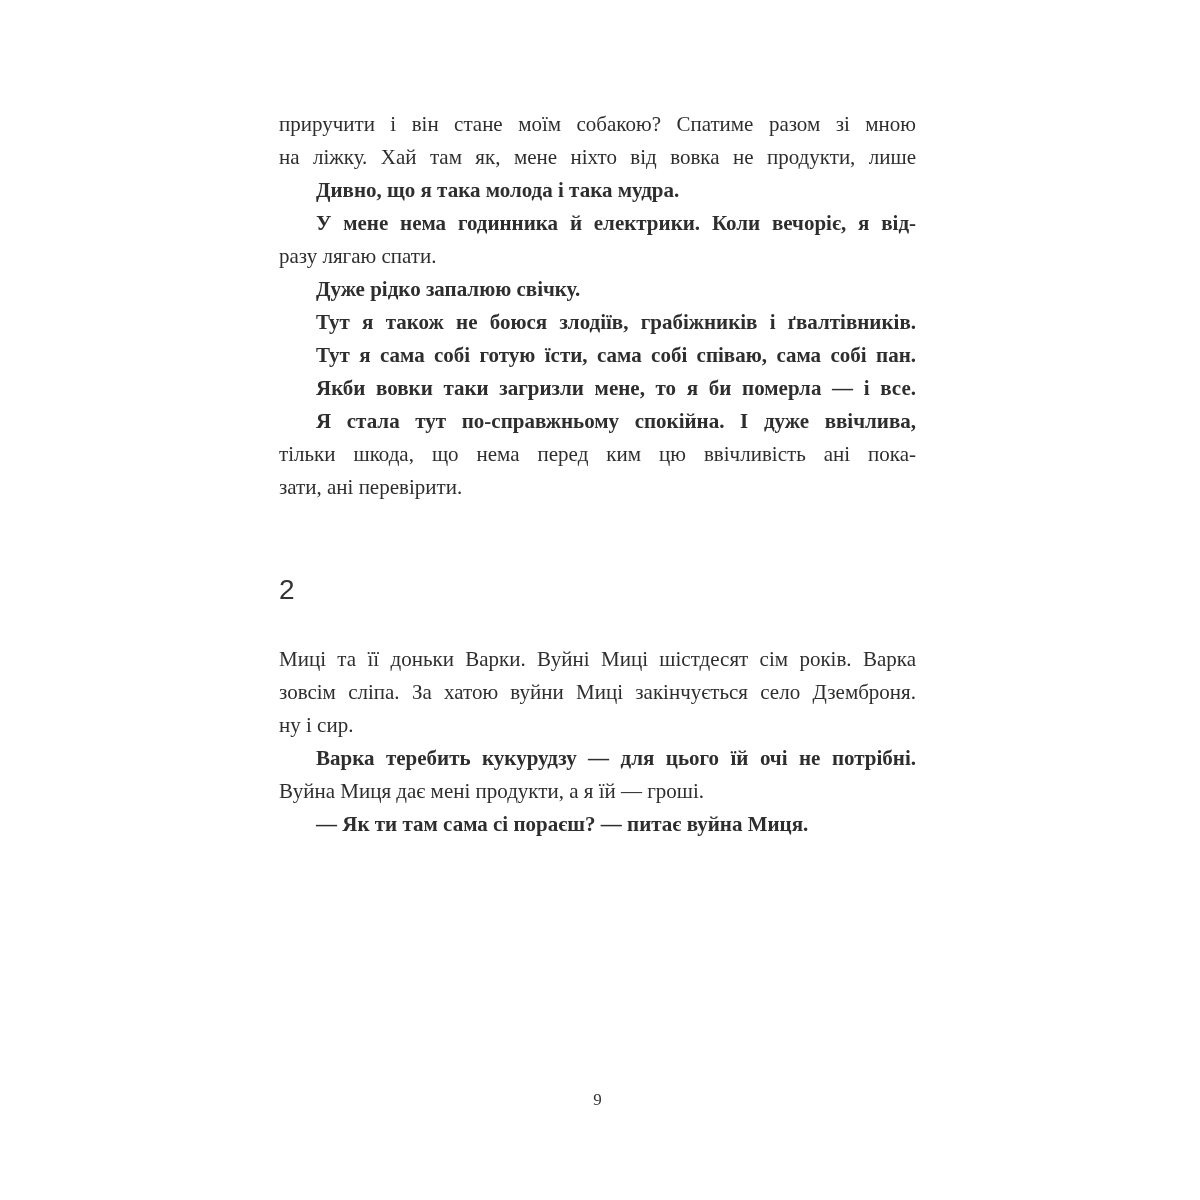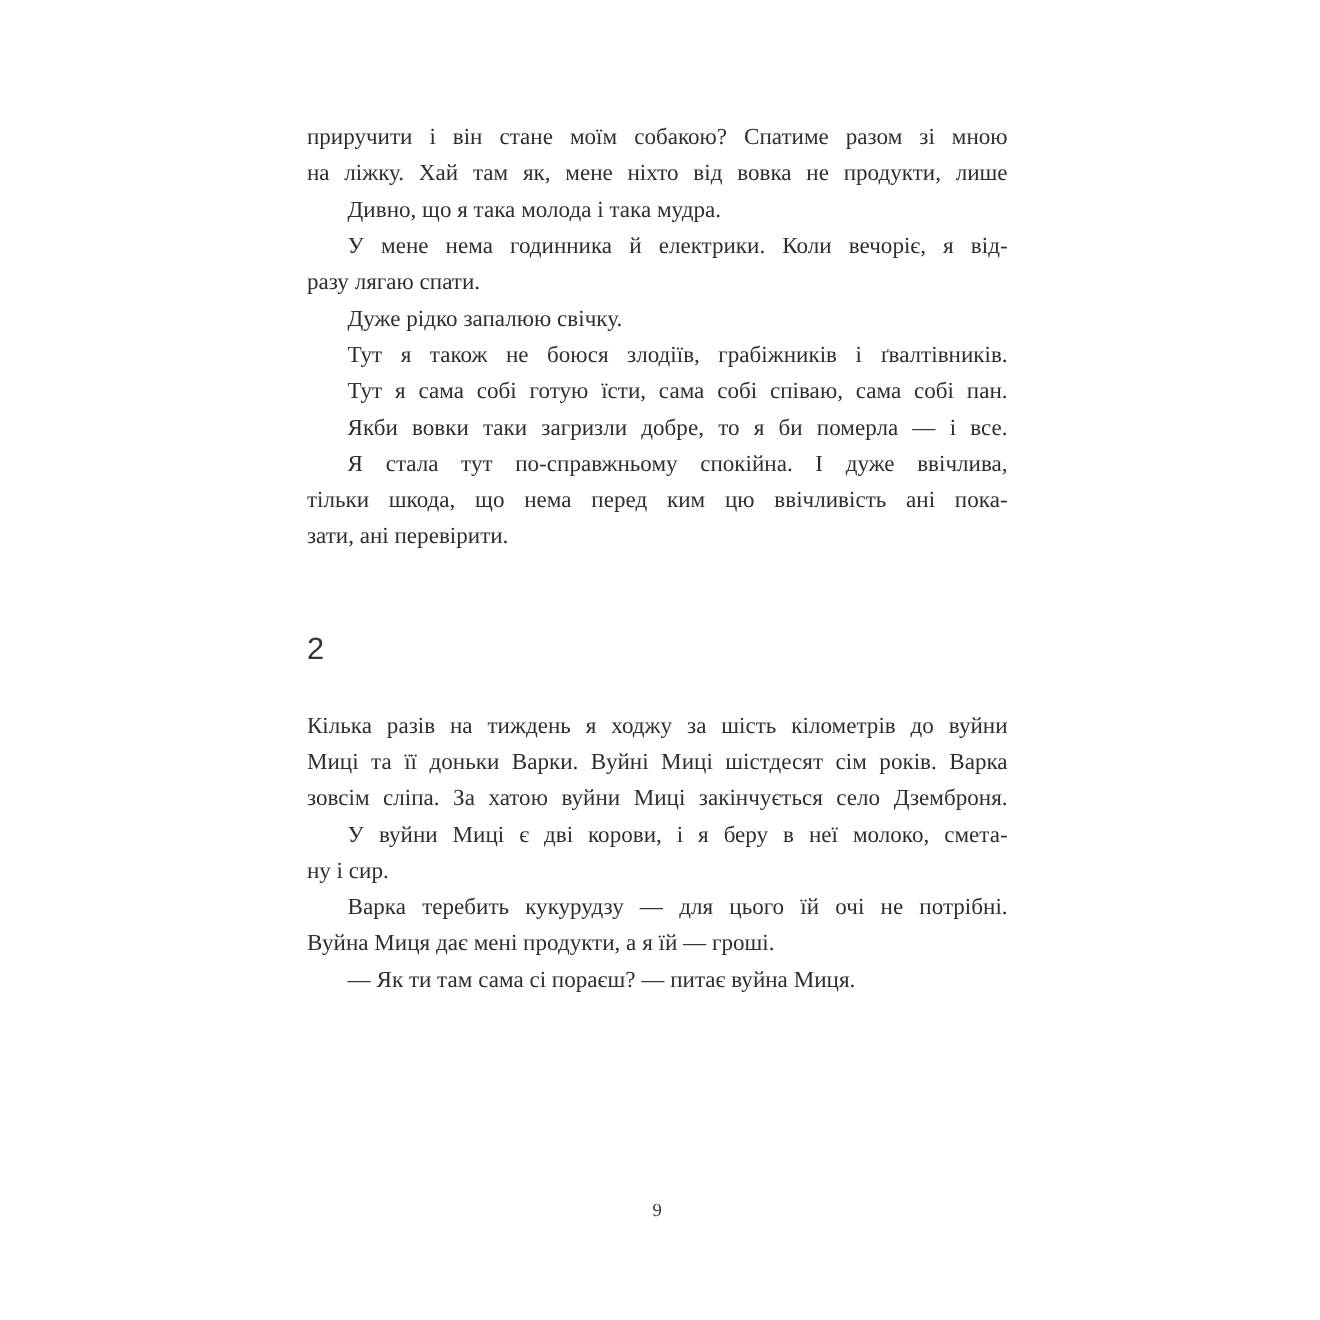--- a/index.html
+++ b/index.html
@@ -29,20 +29,21 @@
     max-height: 33px;
     overflow: hidden;
     color: #2e2e2e;
     text-align: justify;
   }
   .text-line.fill {
     text-align-last: justify;
   }
   .text-line.indent {
     text-indent: 37px;
+    font-weight: bold;
   }
   .para {
     margin: 0;
   }
   .section-heading {
     font-family: "Liberation Sans", sans-serif;
     font-size: 28px;
     line-height: 40px;
     color: #333333;
     margin: 66px 0 33px 0;
@@ -78,35 +79,33 @@
       <div class="para">
         <div class="text-line indent">Дуже рідко запалюю свічку.</div>
       </div>
       <div class="para">
         <div class="text-line fill indent">Тут я також не боюся злодіїв, грабіжників і ґвалтівників.</div>
       </div>
       <div class="para">
         <div class="text-line fill indent">Тут я сама собі готую їсти, сама собі співаю, сама собі пан.</div>
       </div>
       <div class="para">
-        <div class="text-line fill indent">Якби вовки таки загризли добре, то я би померла — і все.</div>
+        <div class="text-line fill indent">Якби вовки таки загризли мене, то я би померла — і все.</div>
       </div>
       <div class="para">
         <div class="text-line fill indent">Я стала тут по-справжньому спокійна. І дуже ввічлива,</div>
         <div class="text-line fill">тільки шкода, що нема перед ким цю ввічливість ані пока-</div>
         <div class="text-line">зати, ані перевірити.</div>
       </div>
       <div class="section-heading">2</div>
       <div class="para">
-        <div class="text-line fill">Кілька разів на тиждень я ходжу за шість кілометрів до вуйни</div>
         <div class="text-line fill">Миці та її доньки Варки. Вуйні Миці шістдесят сім років. Варка</div>
         <div class="text-line fill">зовсім сліпа. За хатою вуйни Миці закінчується село Дземброня.</div>
       </div>
       <div class="para">
-        <div class="text-line fill indent">У вуйни Миці є дві корови, і я беру в неї молоко, смета-</div>
         <div class="text-line">ну і сир.</div>
       </div>
       <div class="para">
         <div class="text-line fill indent">Варка теребить кукурудзу — для цього їй очі не потрібні.</div>
         <div class="text-line">Вуйна Миця дає мені продукти, а я їй — гроші.</div>
       </div>
       <div class="para">
         <div class="text-line indent">— Як ти там сама сі пораєш? — питає вуйна Миця.</div>
       </div>
     </div>

